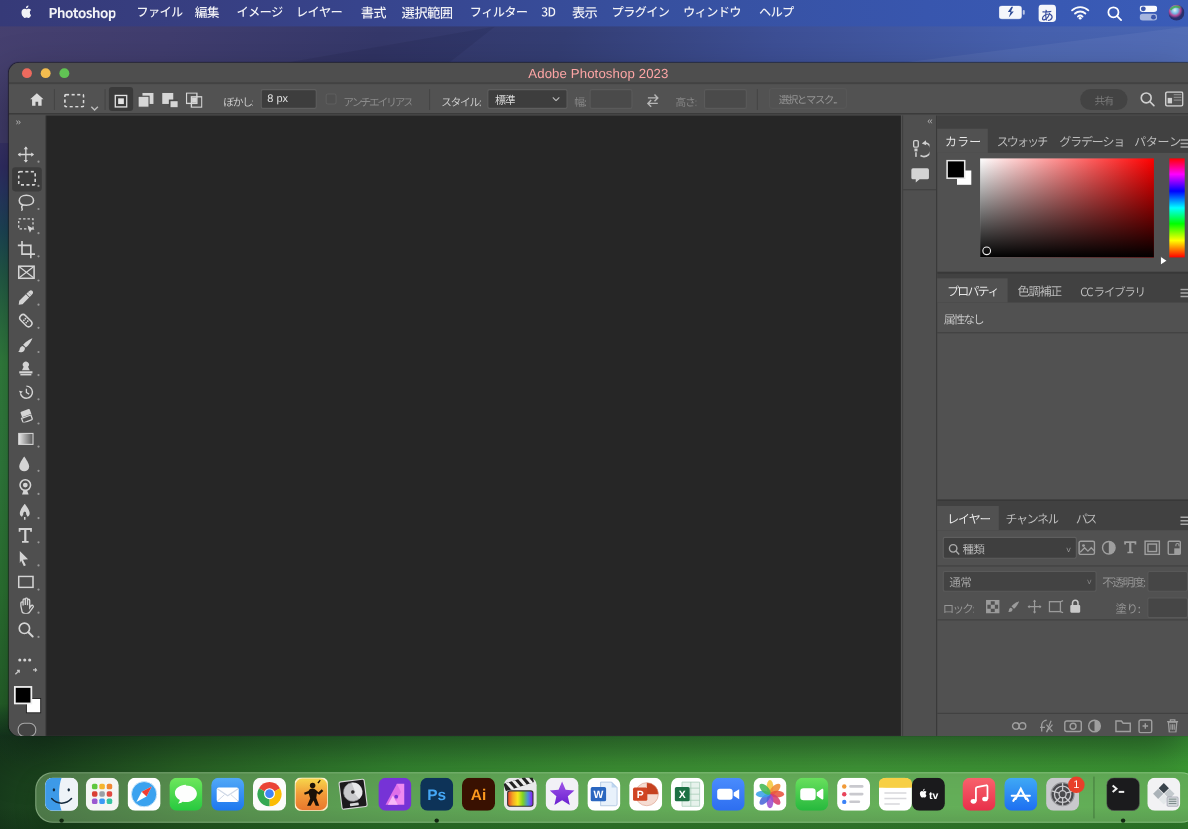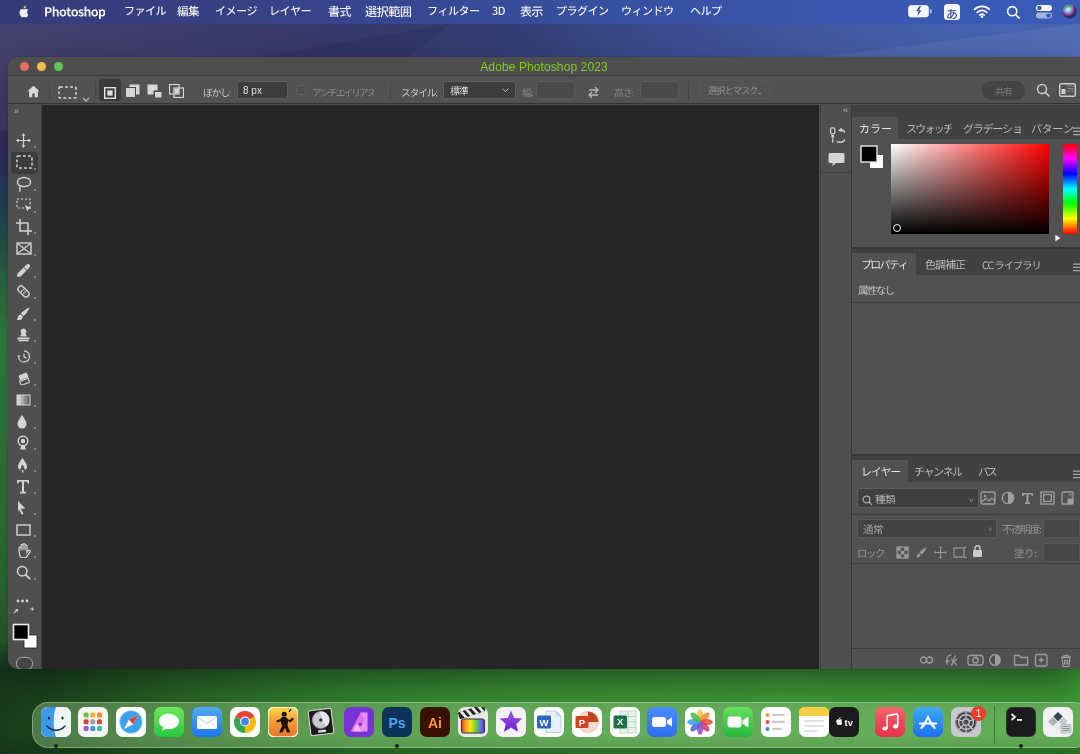--- a/index.html
+++ b/index.html
@@ -14,21 +14,21 @@
  linear-gradient(97deg,#16381b 0%,#1f4d20 6%,#2c6b27 16%,#389033 34%,#429e38 52%,#46a53c 72%,#42a338 90%,#3fa136 100%);
  -webkit-mask-image:linear-gradient(180deg,transparent 0,#000 30px);mask-image:linear-gradient(180deg,transparent 0,#000 30px);}
 #wallgreen:before{content:"";position:absolute;inset:0;background:linear-gradient(180deg,rgba(15,35,55,.30) 0%,rgba(20,50,40,.10) 30%,rgba(0,0,0,0) 50%,rgba(0,0,0,0) 82%,rgba(10,30,15,.28) 100%)}
 .facet{position:absolute;background:rgba(255,255,255,.05)}
 
 #menubar{position:absolute;left:0;top:0;width:1080px;height:24px;background:linear-gradient(90deg,#363a78 0%,#373f82 18%,#374690 35%,#37509f 55%,#3856ae 78%,#3a5cb8 100%)}
 
 #win{position:absolute;left:8px;top:57px;width:1072px;height:612px;background:#505050;border-radius:10px 0 0 10px;box-shadow:0 18px 42px rgba(0,0,10,.42),0 0 1px rgba(0,0,0,.55);overflow:hidden}
 #titlebar{position:absolute;left:0;top:0;width:100%;height:19px;background:#4e4e4e;border-bottom:1px solid #3a3a3a}
 .tl{position:absolute;top:5px;width:9px;height:9px;border-radius:50%}
-#title{position:absolute;top:3px;left:0;width:100%;text-align:center;font-size:12px;color:#84cc16;letter-spacing:.1px}
+#title{position:absolute;top:3px;left:0;width:100%;text-align:center;font-size:12px;color:#fca5a5;letter-spacing:.1px}
 #optbar{position:absolute;left:0;top:20px;width:100%;height:27px;background:#525252;border-bottom:1px solid #323232;display:flex;align-items:center}
 #toolbar{position:absolute;left:0;top:48px;width:34px;height:564px;background:#4f4f4f;border-right:1px solid #404040}
 #canvas{position:absolute;left:34px;top:48px;width:777px;height:564px;background:#262626}
 #dstrip{position:absolute;left:812px;top:48px;width:31px;height:564px;background:#4f4f4f;border-left:1px solid #404040}
 #panels{position:absolute;left:843px;top:48px;width:229px;height:564px;background:#515151;border-left:1px solid #383838}
 .phead{position:absolute;left:0;width:100%;background:#414141}
 .tab{position:absolute;display:flex;align-items:center;justify-content:center}
 .tabact{background:#515151}
 .inbox{position:absolute;background:#3f3f3f;border:1px solid #5e5e5e;border-radius:2px}
 

